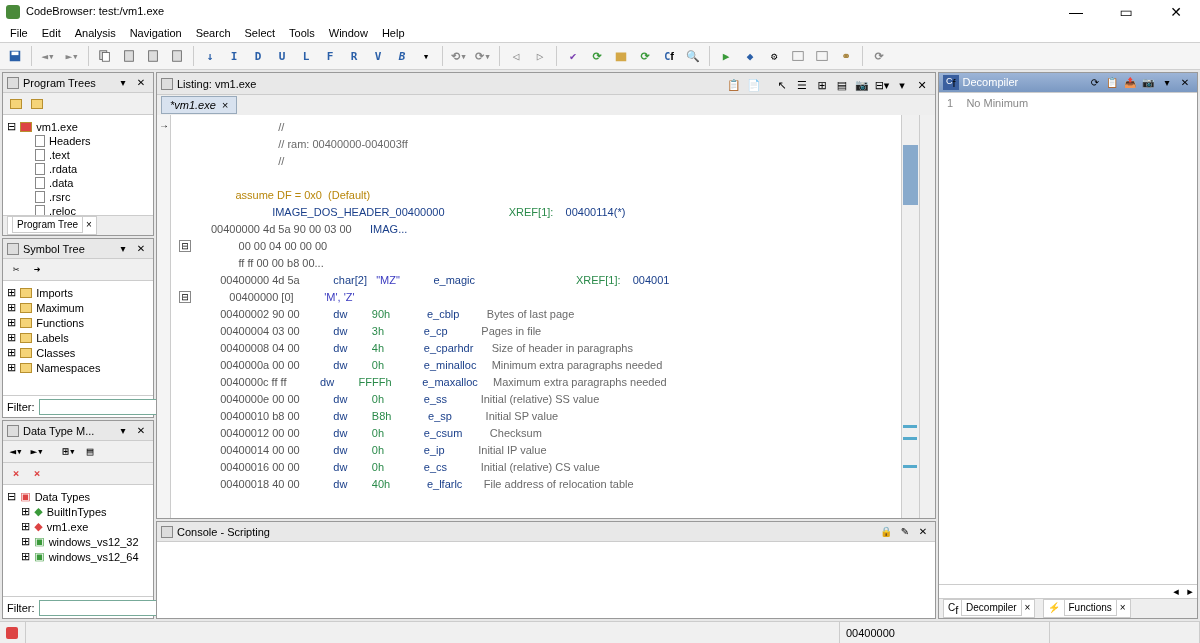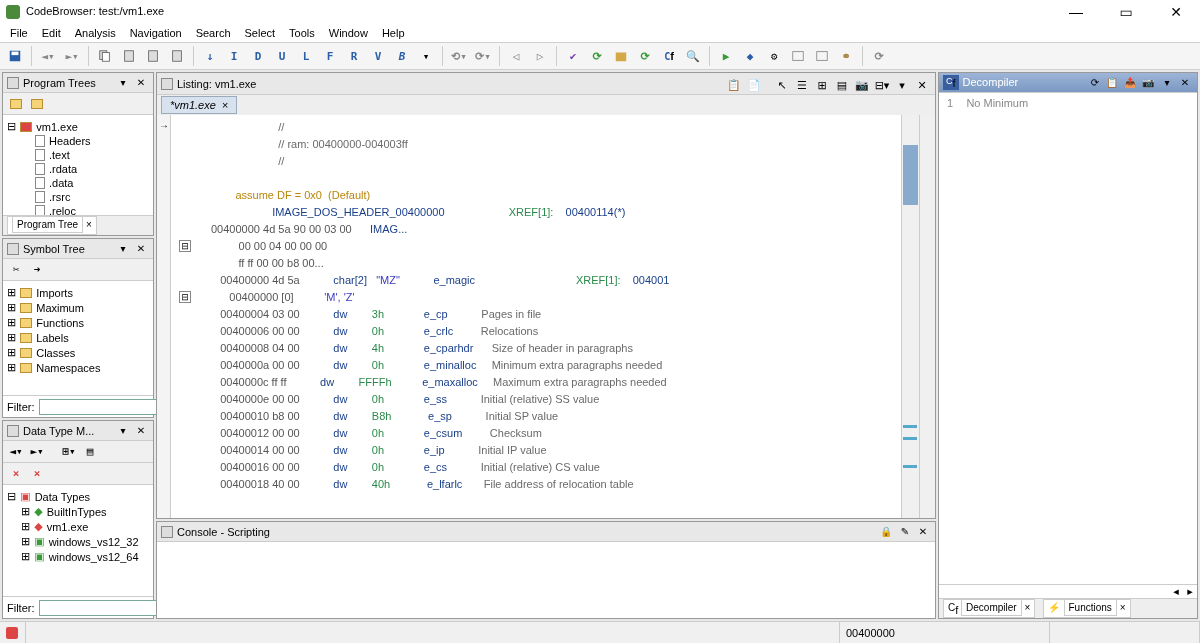--- a/index.html
+++ b/index.html
@@ -370,22 +370,22 @@
             <div class="row"></div>
             <div class="row">        <span class="kw">assume DF = 0x0  (Default)</span></div>
             <div class="row">                    <span class="fld">IMAGE_DOS_HEADER_00400000               </span>      <span class="xref">XREF[1]:</span>    <span class="xaddr">00400114(*)</span></div>
             <div class="row"><span class="addr">00400000</span> <span class="addr">4d 5a 90 00 03 00</span>      <span class="op">IMAG...</span></div>
             <div class="marker" style="top: 125px;">⊟</div>
             <div class="row">         <span class="addr">00 00 04 00 00 00</span></div>
             <div class="row">         <span class="addr">ff ff 00 00 b8 00...</span></div>
             <div class="row">   <span class="addr">00400000</span> <span class="addr">4d 5a</span>           <span class="op">char[2]   </span><span class="str">"MZ"           </span><span class="fld">e_magic                       </span>          <span class="xref">XREF[1]:</span>    <span class="xaddr">004001</span></div>
             <div class="marker" style="top: 176px;">⊟</div>
             <div class="row">      <span class="addr">00400000</span> <span class="addr">[0]</span>          <span class="str">'M', 'Z'</span></div>
+            <div class="row">   <span class="addr">00400002</span> <span class="addr">90 00           </span><span class="op">dw        </span><span class="val">90h            </span><span class="fld">e_cblp         </span><span class="cmt">Bytes of last page</span></div>
             <div class="row">   <span class="addr">00400004</span> <span class="addr">03 00           </span><span class="op">dw        </span><span class="val">3h             </span><span class="fld">e_cp           </span><span class="cmt">Pages in file</span></div>
-            <div class="row">   <span class="addr">00400006</span> <span class="addr">00 00           </span><span class="op">dw        </span><span class="val">0h             </span><span class="fld">e_crlc         </span><span class="cmt">Relocations</span></div>
             <div class="row">   <span class="addr">00400008</span> <span class="addr">04 00           </span><span class="op">dw        </span><span class="val">4h             </span><span class="fld">e_cparhdr      </span><span class="cmt">Size of header in paragraphs</span></div>
             <div class="row">   <span class="addr">0040000a</span> <span class="addr">00 00           </span><span class="op">dw        </span><span class="val">0h             </span><span class="fld">e_minalloc     </span><span class="cmt">Minimum extra paragraphs needed</span></div>
             <div class="row">   <span class="addr">0040000c</span> <span class="addr">ff ff           </span><span class="op">dw        </span><span class="val">FFFFh          </span><span class="fld">e_maxalloc     </span><span class="cmt">Maximum extra paragraphs needed</span></div>
             <div class="row">   <span class="addr">0040000e</span> <span class="addr">00 00           </span><span class="op">dw        </span><span class="val">0h             </span><span class="fld">e_ss           </span><span class="cmt">Initial (relative) SS value</span></div>
             <div class="row">   <span class="addr">00400010</span> <span class="addr">b8 00           </span><span class="op">dw        </span><span class="val">B8h            </span><span class="fld">e_sp           </span><span class="cmt">Initial SP value</span></div>
             <div class="row">   <span class="addr">00400012</span> <span class="addr">00 00           </span><span class="op">dw        </span><span class="val">0h             </span><span class="fld">e_csum         </span><span class="cmt">Checksum</span></div>
             <div class="row">   <span class="addr">00400014</span> <span class="addr">00 00           </span><span class="op">dw        </span><span class="val">0h             </span><span class="fld">e_ip           </span><span class="cmt">Initial IP value</span></div>
             <div class="row">   <span class="addr">00400016</span> <span class="addr">00 00           </span><span class="op">dw        </span><span class="val">0h             </span><span class="fld">e_cs           </span><span class="cmt">Initial (relative) CS value</span></div>
             <div class="row">   <span class="addr">00400018</span> <span class="addr">40 00           </span><span class="op">dw        </span><span class="val">40h            </span><span class="fld">e_lfarlc       </span><span class="cmt">File address of relocation table</span></div>
           </div>

